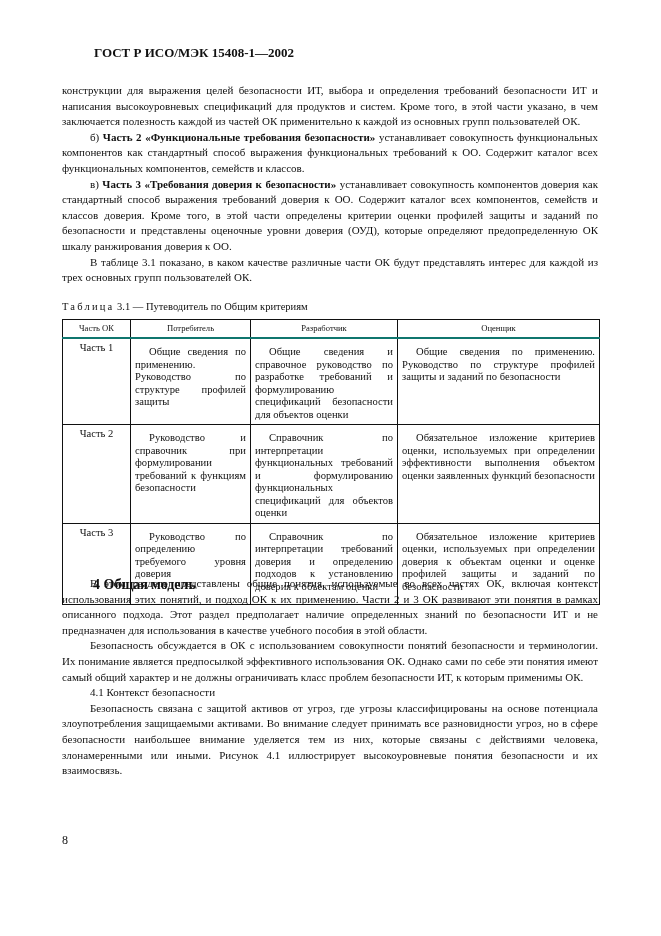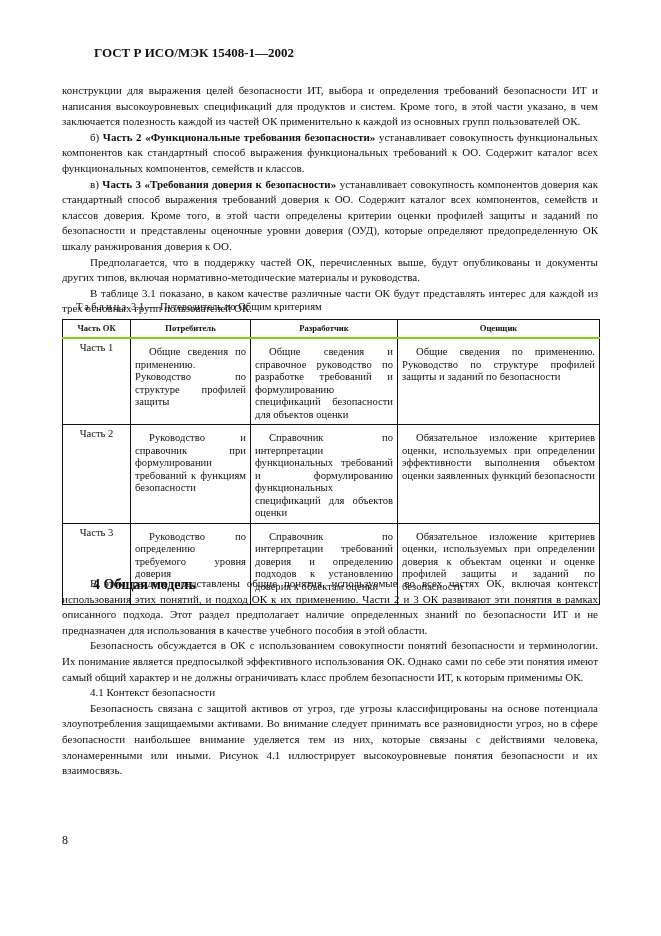--- a/index.html
+++ b/index.html
@@ -16,33 +16,33 @@
     position: absolute; left: 62px; width: 536px;
     font-size: 11px; line-height: 15.6px; text-align: justify;
   }
   .block p { margin: 0; }
   .indent { text-indent: 28px; }
   .bold { font-weight: bold; }
   .caption {
     position: absolute; left: 62px; top: 301px;
     font-size: 10.5px;
   }
-  .spaced { letter-spacing: 2.2px; margin-left: 14px; }
+  .spaced { letter-spacing: 2.2px; }
   table.guide {
     position: absolute; left: 62px; top: 319px; width: 537px;
     border-collapse: collapse; table-layout: fixed;
     font-size: 10.6px; line-height: 12.5px;
   }
   table.guide th, table.guide td {
     border: 1.2px solid #111;
     vertical-align: top;
   }
   table.guide th {
-    font-weight: bold; font-size: 8.6px; height: 15px; padding: 1px 2px;
-    border-bottom: 2px solid #84cc16; text-align: center; vertical-align: middle;
+    font-weight: normal; font-size: 8.6px; height: 15px; padding: 1px 2px;
+    border-bottom: 2px solid #0f766e; text-align: center; vertical-align: middle;
   }
   table.guide td { padding: 7px 4px 3px 4px; text-align: justify; }
   table.guide td.part { text-align: center; padding-top: 3px; }
   table.guide td .cell-text { text-indent: 14px; display: block; }
   .section-heading {
     position: absolute; left: 93px; top: 577px;
     font-weight: bold; font-size: 14px;
   }
   .page-number {
     position: absolute; left: 62px; top: 833px; font-size: 12px;
@@ -50,21 +50,20 @@
 </style>
 </head>
 <body>
 
 <div class="page-header">ГОСТ Р ИСО/МЭК 15408-1—2002</div>
 
 <div class="block" style="top:83px;">
   <p>конструкции для выражения целей безопасности ИТ, выбора и определения требований безопасности ИТ и написания высокоуровневых спецификаций для продуктов и систем. Кроме того, в этой части указано, в чем заключается полезность каждой из частей ОК применительно к каждой из основных групп пользователей ОК.</p>
   <p class="indent"><span>б)</span> <span class="bold">Часть 2 «Функциональные требования безопасности»</span><span> устанавливает совокупность функциональных компонентов как стандартный способ выражения функциональных требований к ОО. Содержит каталог всех функциональных компонентов, семейств и классов.</span></p>
   <p class="indent"><span>в)</span> <span class="bold">Часть 3 «Требования доверия к безопасности»</span><span> устанавливает совокупность компонентов доверия как стандартный способ выражения требований доверия к ОО. Содержит каталог всех компонентов, семейств и классов доверия. Кроме того, в этой части определены критерии оценки профилей защиты и заданий по безопасности и представлены оценочные уровни доверия (ОУД), которые определяют предопределенную ОК шкалу ранжирования доверия к ОО.</span></p>
-  <p class="indent">Предполагается, что в поддержку частей ОК, перечисленных выше, будут опубликованы и документы других типов, включая нормативно-методические материалы и руководства.</p>
   <p class="indent">В таблице 3.1 показано, в каком качестве различные части ОК будут представлять интерес для каждой из трех основных групп пользователей ОК.</p>
 </div>
 
 <div class="caption"><span class="spaced">Таблица</span><span> 3.1 — Путеводитель по Общим критериям</span></div>
 
 <table class="guide">
   <colgroup>
     <col style="width:68px">
       <col style="width:120px">
       <col style="width:147px">

